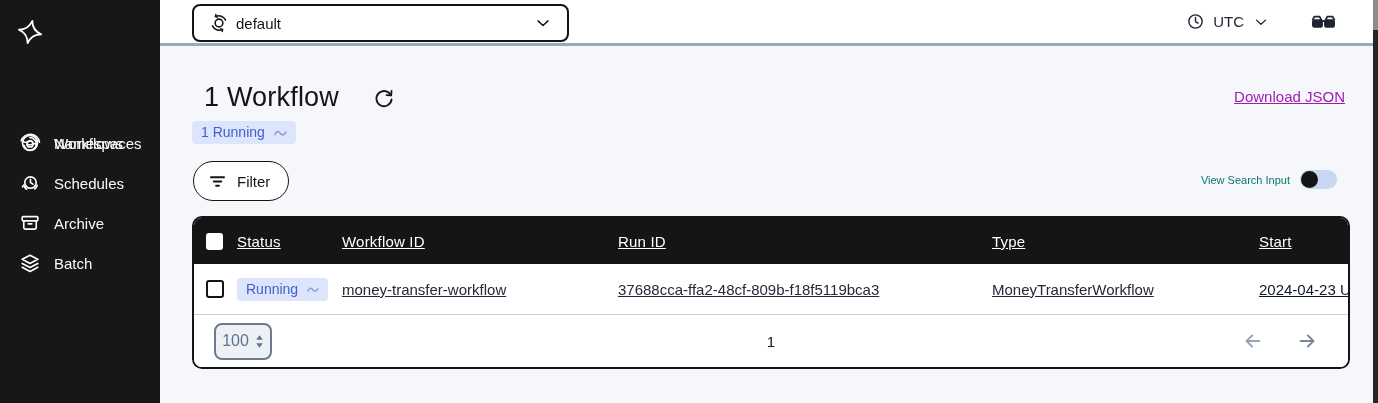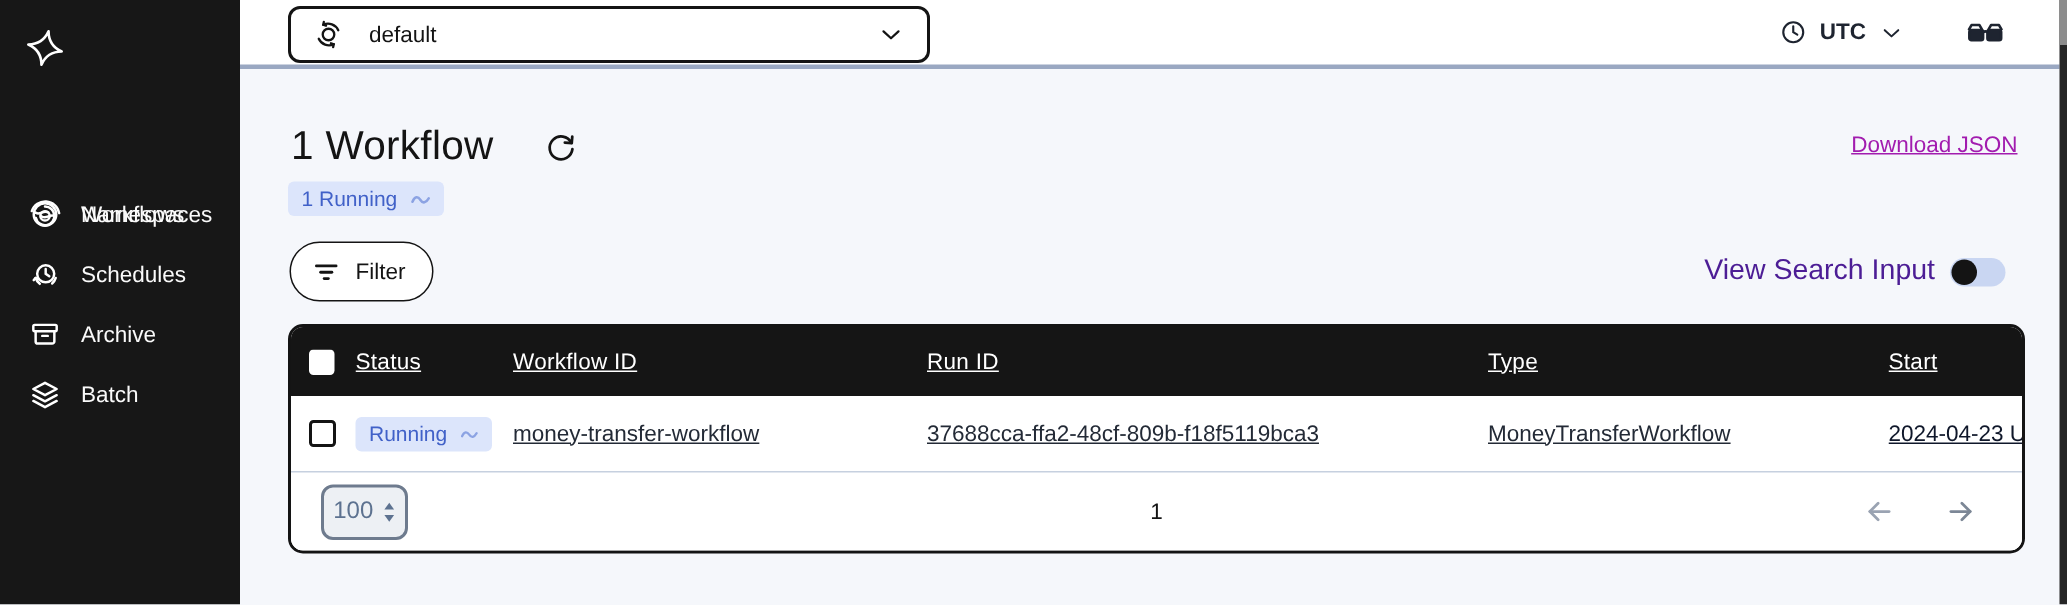--- a/index.html
+++ b/index.html
@@ -22,36 +22,36 @@
   }
   .nav-item .ic { width:24px; height:24px; flex:0 0 24px; display:flex; align-items:center; justify-content:center; }
   .nav-bottom { position:absolute; left:0; bottom:23px; width:100%; }
 
   
   .topbar {
     position:absolute; left:160px; top:0; width:1213px; height:46px;
     background:#FFFFFF; border-bottom:3px solid #9AA8C2; z-index:4;
   }
   .ns-select {
-    position:absolute; left:32px; top:4px; width:428px; height:38px;
+    position:absolute; left:32px; top:4px; width:377px; height:38px;
     background:#FFFFFF; border:2px solid #141414; border-radius:8px;
-    display:flex; align-items:center; gap:16px; padding:0 14px; cursor:pointer;
+    display:flex; align-items:center; gap:6px; padding:0 14px; cursor:pointer;
   }
   .ns-select .label { font-size:15px; color:#141414; flex:1; }
   .tz-group {
     position:absolute; right:103px; top:0; height:43px;
-    display:flex; align-items:center; gap:8px; cursor:pointer;font-weight:bold;
+    display:flex; align-items:center; gap:8px; cursor:pointer;
   }
   .tz-group .label { font-size:15px; color:#1E2430; }
   .glasses-btn { position:absolute; right:36px; top:8px; width:28px; height:28px; cursor:pointer; display:flex; align-items:center; justify-content:center; }
 
   
   .main { position:absolute; left:160px; top:49px; width:1213px; height:354px; background:#F5F7FB; }
 
-  .page-title-row { position:absolute; left:34px; top:33px; display:flex; align-items:center; gap:34px; }
+  .page-title-row { position:absolute; left:44px; top:33px; display:flex; align-items:center; gap:34px; }
   .page-title { font-size:27px; font-weight:500; color:#141414; letter-spacing:.2px; }
   .refresh-btn { width:22px; height:22px; cursor:pointer; }
 
   .badge {
     display:inline-flex; align-items:center; gap:9px;
     background:#DCE5FB; color:#4161C8; border-radius:4px;
     font-size:14px; font-weight:500; padding:3px 9px; line-height:17px;
   }
   .summary-badge { position:absolute; left:32px; top:72px; cursor:pointer; }
 
@@ -60,21 +60,21 @@
     text-decoration:underline; cursor:pointer;
   }
 
   .filter-btn {
     position:absolute; left:33px; top:112px; height:40px; padding:0 18px 0 14px;
     background:#FFFFFF; border:1.5px solid #141414; border-radius:20px;
     display:flex; align-items:center; gap:10px; font-size:15px; color:#141414; cursor:pointer;
   }
 
   .search-toggle-row { position:absolute; right:36px; top:121px; display:flex; align-items:center; gap:10px; }
-  .search-toggle-row .label { font-size:19px; color:#4c1d95; }
+  .search-toggle-row .label { font-size:11px; color:#0f766e; }
   .toggle {
     width:37px; height:19px; border-radius:10px; background:#C9D6F2; position:relative; cursor:pointer;
   }
   .toggle .knob {
     position:absolute; left:1px; top:1px; width:17px; height:17px; border-radius:50%; background:#141414;
   }
 
   
   .wf-table {
     position:absolute; left:32px; top:167px; width:1158px;

